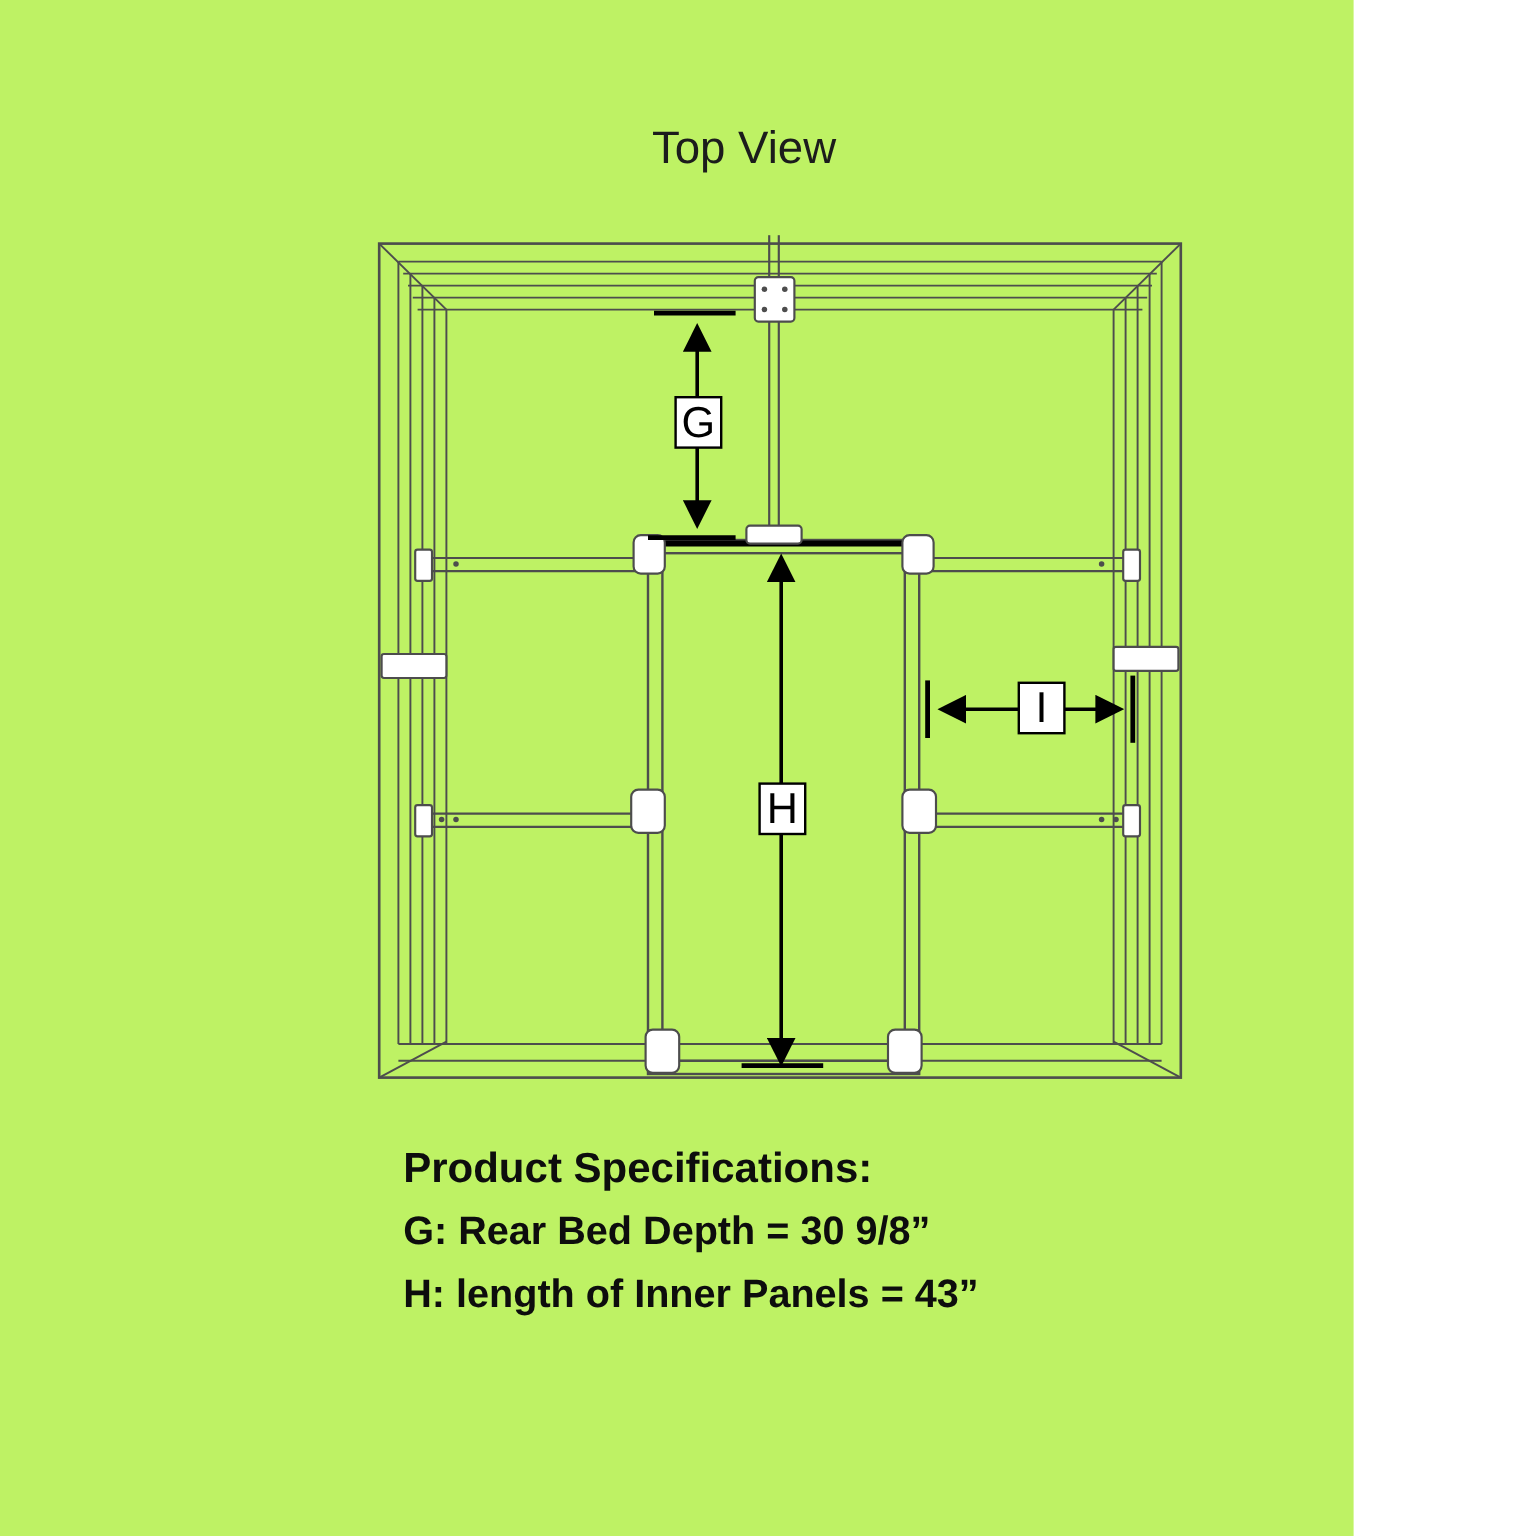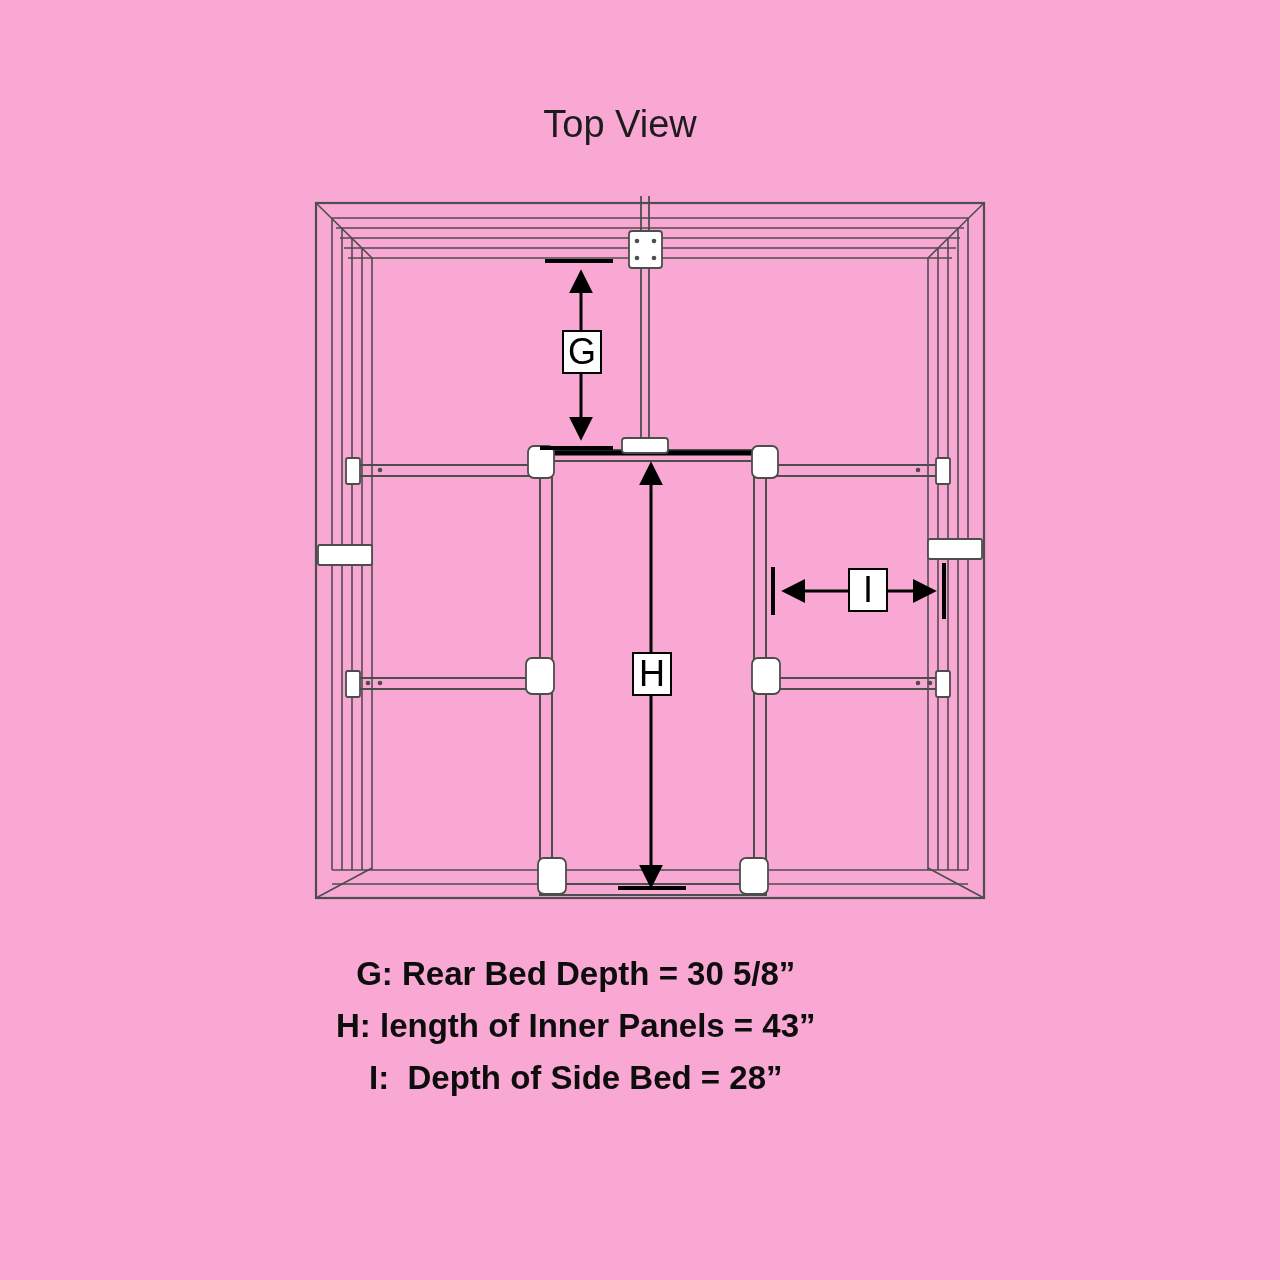--- a/index.html
+++ b/index.html
@@ -3,25 +3,24 @@
 <meta charset="utf-8">
 <style>
   html, body {
     margin: 0;
     padding: 0;
     background: #ffffff;
     font-family: "Liberation Sans", sans-serif;
   }
   .canvas {
     position: relative;
-    width: 1280px;
+    width: 1128px;
     height: 1280px;
-    background: #f9a8d4;
+    background: #bef264;
     overflow: hidden;
-    text-align: center;
   }
   .title {
     position: absolute;
     top: 103px;
     left: 620px;
     transform: translateX(-50%);
     font-size: 38px;
     font-weight: 400;
     color: #1c1c1c;
     white-space: nowrap;
@@ -176,18 +175,18 @@
     <g stroke="#000000">
       <line x1="773" y1="567" x2="773" y2="615" stroke-width="4"></line>
       <line x1="944" y1="563" x2="944" y2="619" stroke-width="4"></line>
       <line x1="786" y1="591" x2="932" y2="591" stroke-width="3" marker-start="url(#arrow)" marker-end="url(#arrow)"></line>
       <rect x="849" y="569" width="38" height="42" fill="#ffffff" stroke-width="2"></rect>
       <text class="dim-letter" x="868" y="602" text-anchor="middle" stroke="none">I</text>
     </g>
   </svg>
 
   <div class="specs">
-    <div class="line">G: Rear Bed Depth = 30 5/8”</div>
+    <div class="heading">Product Specifications:</div>
+    <div class="line">G: Rear Bed Depth = 30 9/8”</div>
     <div class="line">H: length of Inner Panels = 43”</div>
-    <div class="line">I:  Depth of Side Bed = 28”</div>
   </div>
 
 </div>
 
 </body></html>

